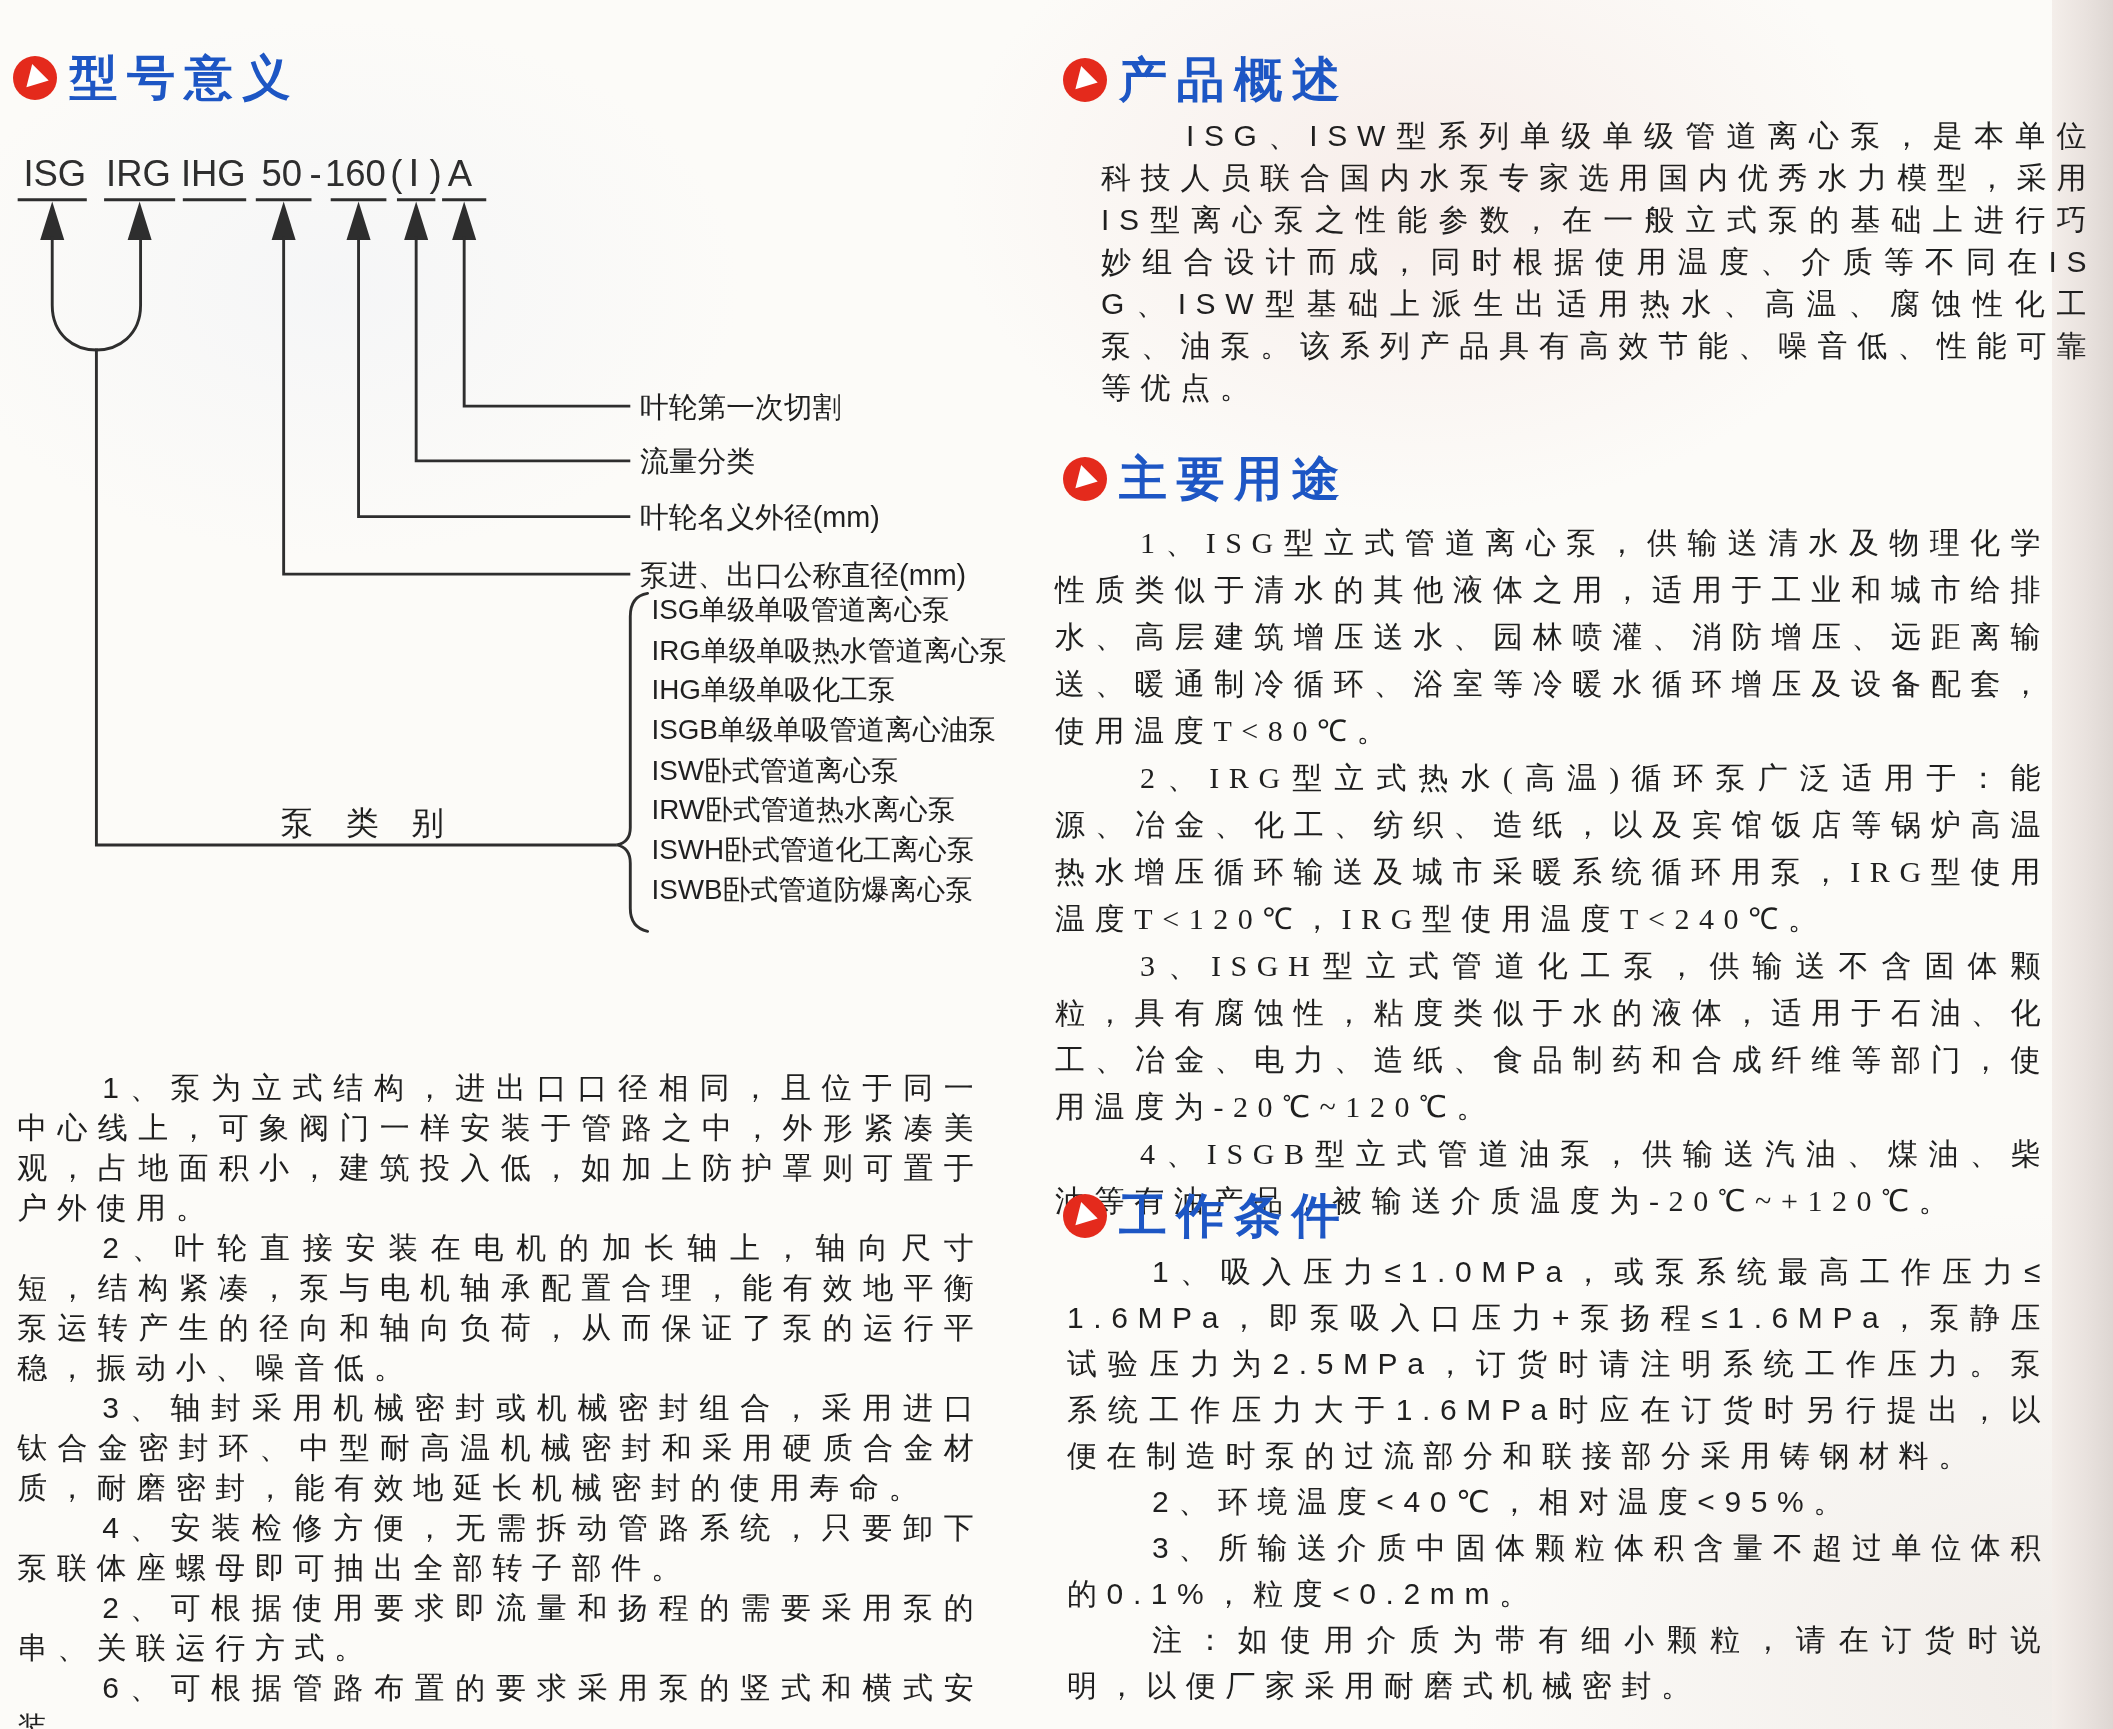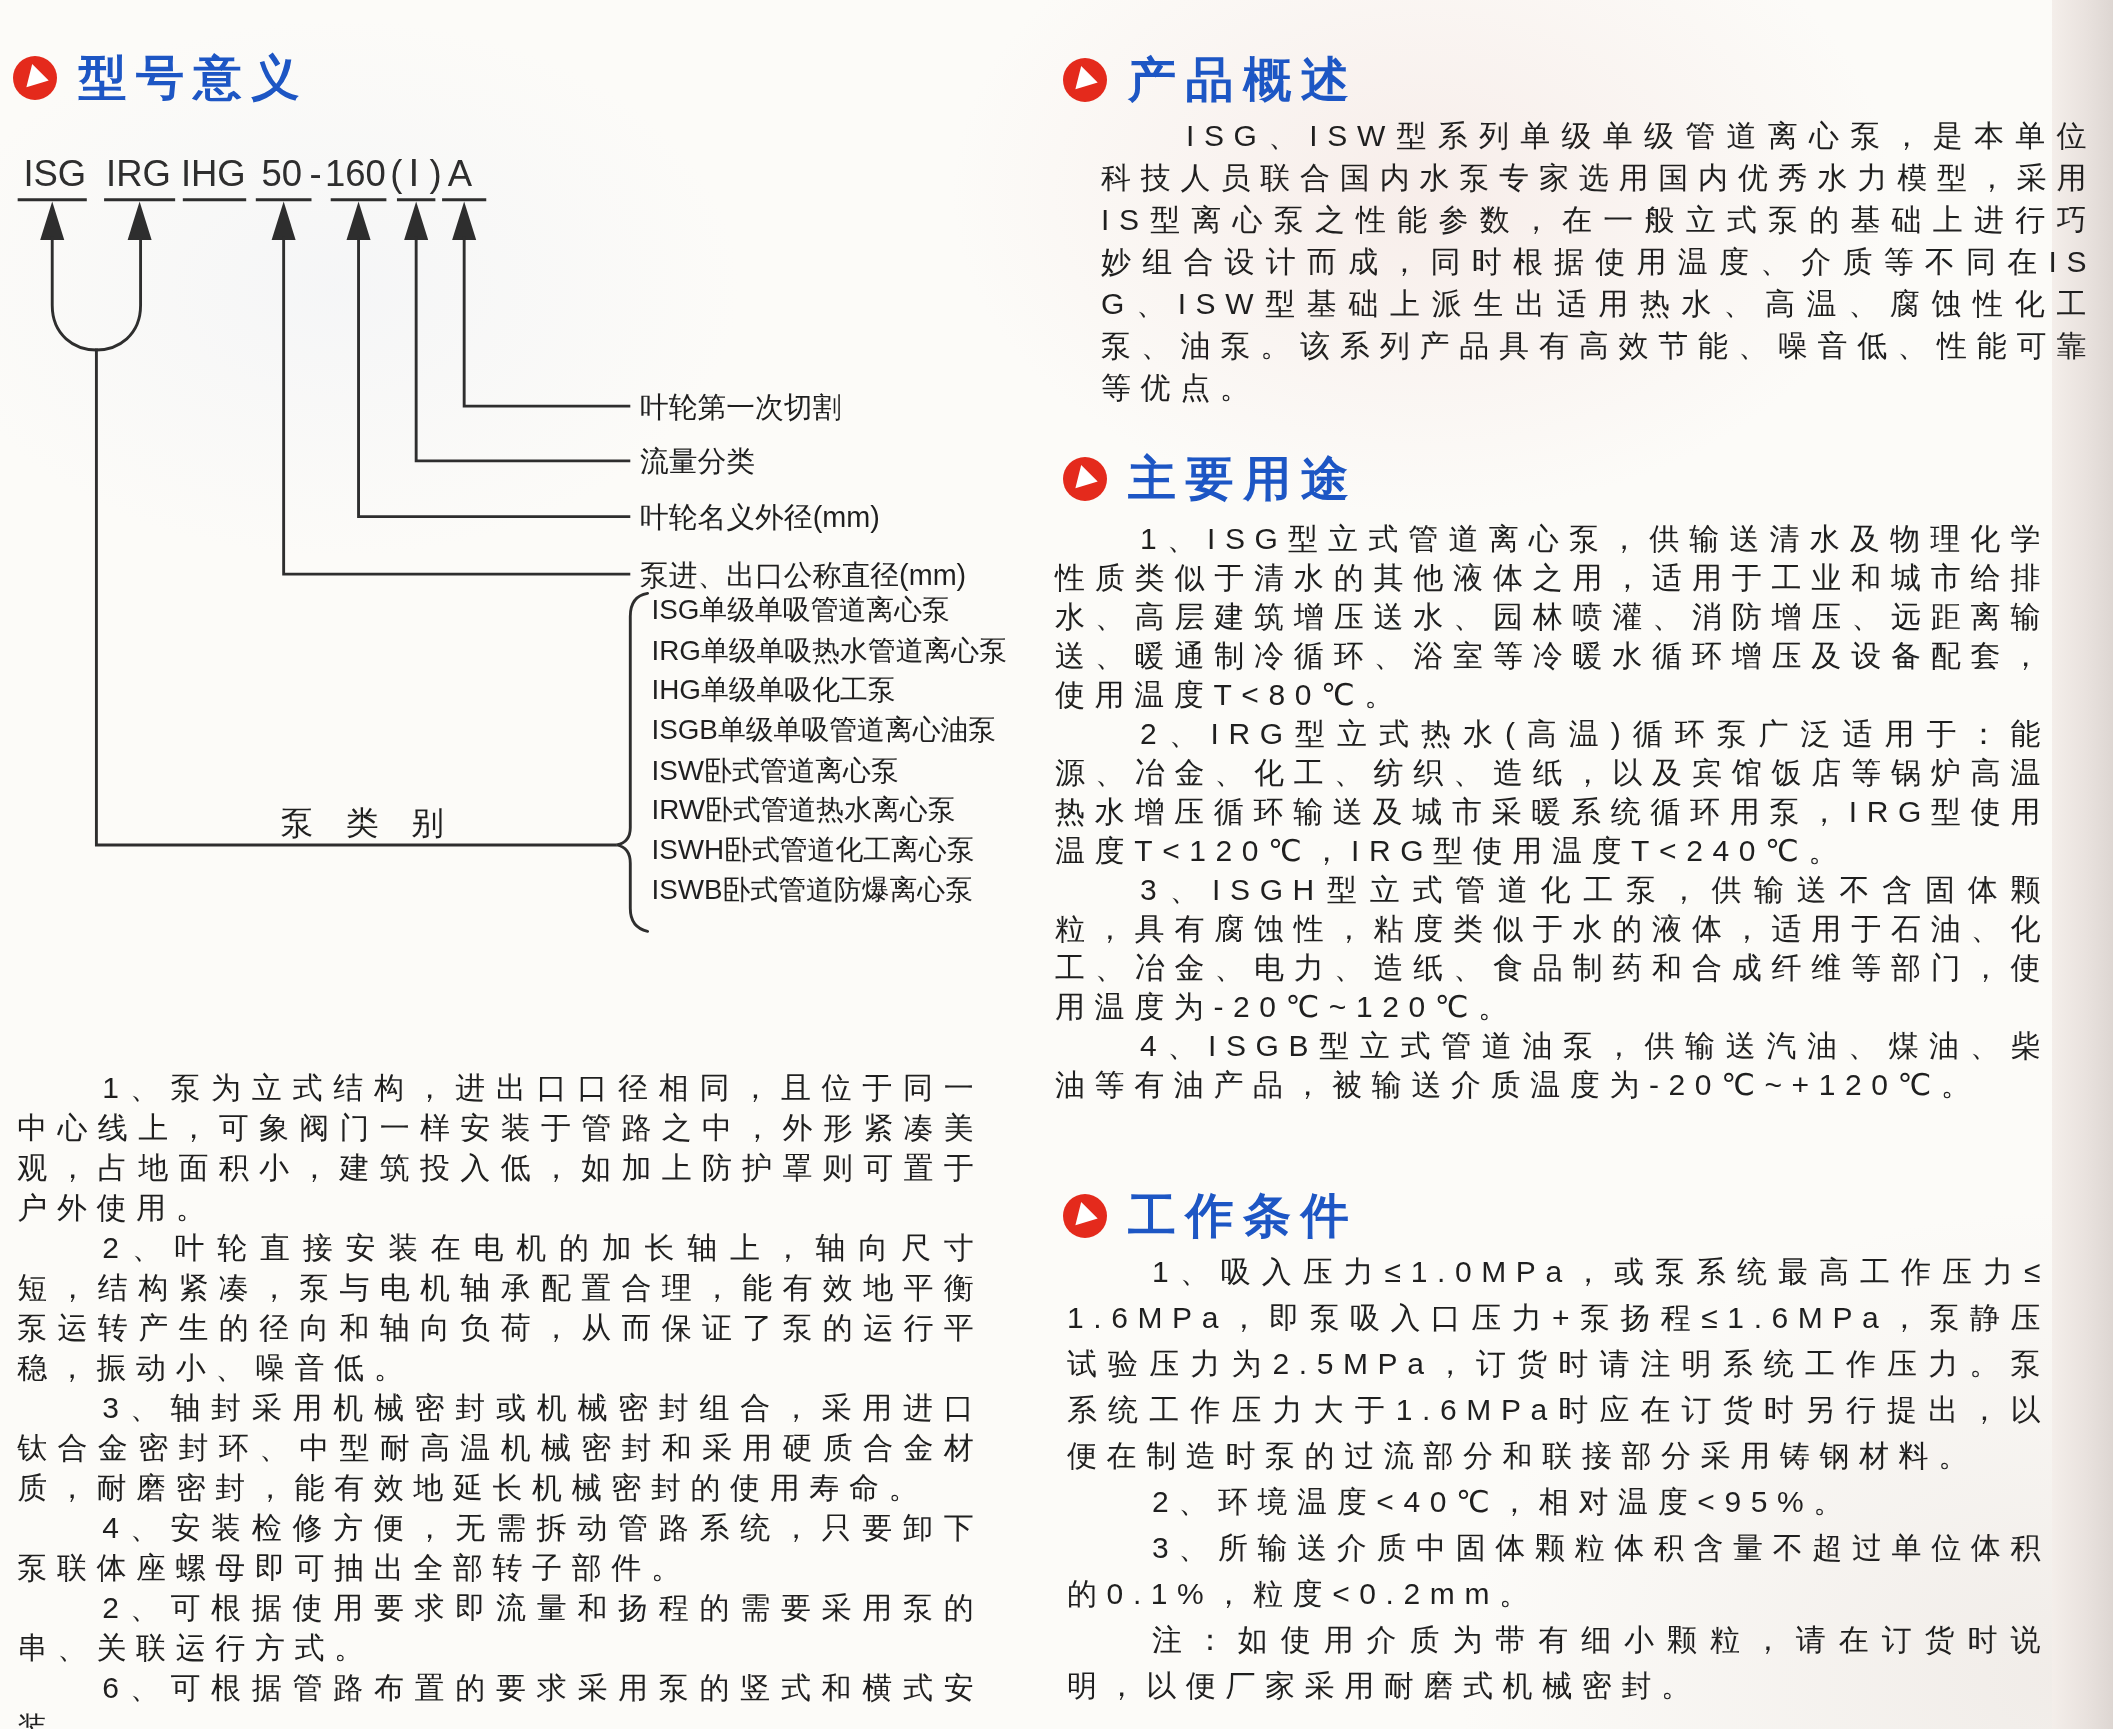--- a/index.html
+++ b/index.html
@@ -14,21 +14,21 @@
     background:
       radial-gradient(ellipse 672px 461px at 1422px 192px, rgba(243,226,222,0.55), rgba(243,226,222,0) 70%),
       radial-gradient(ellipse 865px 672px at 2065px 1681px, rgba(229,221,216,0.5), rgba(229,221,216,0) 70%),
       radial-gradient(ellipse 576px 384px at 336px 288px, rgba(235,238,245,0.4), rgba(235,238,245,0) 70%),
       #fcfbf8;
   }
   .edge-strip{
     position:absolute;left:2052px;top:0;width:61px;height:1729px;
     background:linear-gradient(to right,#f4eeea 0%,#e9e2de 55%,#ddd6d2 100%);
   }
-  .hdr{position:absolute;display:flex;align-items:center;gap:21px;}
+  .hdr{position:absolute;display:flex;align-items:center;gap:12px;}
   .hdr-icon{
     position:relative;width:44px;height:44px;border-radius:50%;
     background:#e42a1c;flex:0 0 auto;
   }
   .hdr-icon::after{
     content:"";position:absolute;left:15.4px;top:9.6px;
     border-left:20px solid #ffffff;
     border-top:12.5px solid transparent;
     border-bottom:12.5px solid transparent;
     transform:rotate(14deg);
@@ -38,21 +38,21 @@
     letter-spacing:9.6px;white-space:nowrap;
   }
   .body-block{position:absolute;color:#1f1f1f;}
   .para{
     margin:0;font-size:30px;letter-spacing:9.6px;font-weight:500;
     text-align:justify;text-align-last:left;
     text-indent:85px;word-break:break-all;color:#1f1f1f;
   }
   .lh-feat{line-height:40px;}
   .lh-ovw{line-height:42px;}
-  .lh-use{line-height:39px;}
+  .lh-use{line-height:47px;font-family:Liberation Serif, serif;}
   .lh-cond{line-height:46px;margin-left:12px;}
   .diagram{position:absolute;left:0;top:144px;}
   .diagram text{font-family:"Liberation Sans","DejaVu Sans",sans-serif;}
 </style>
 </head>
 <body>
 
 <div id="page">
 
   <div class="edge-strip"></div>

